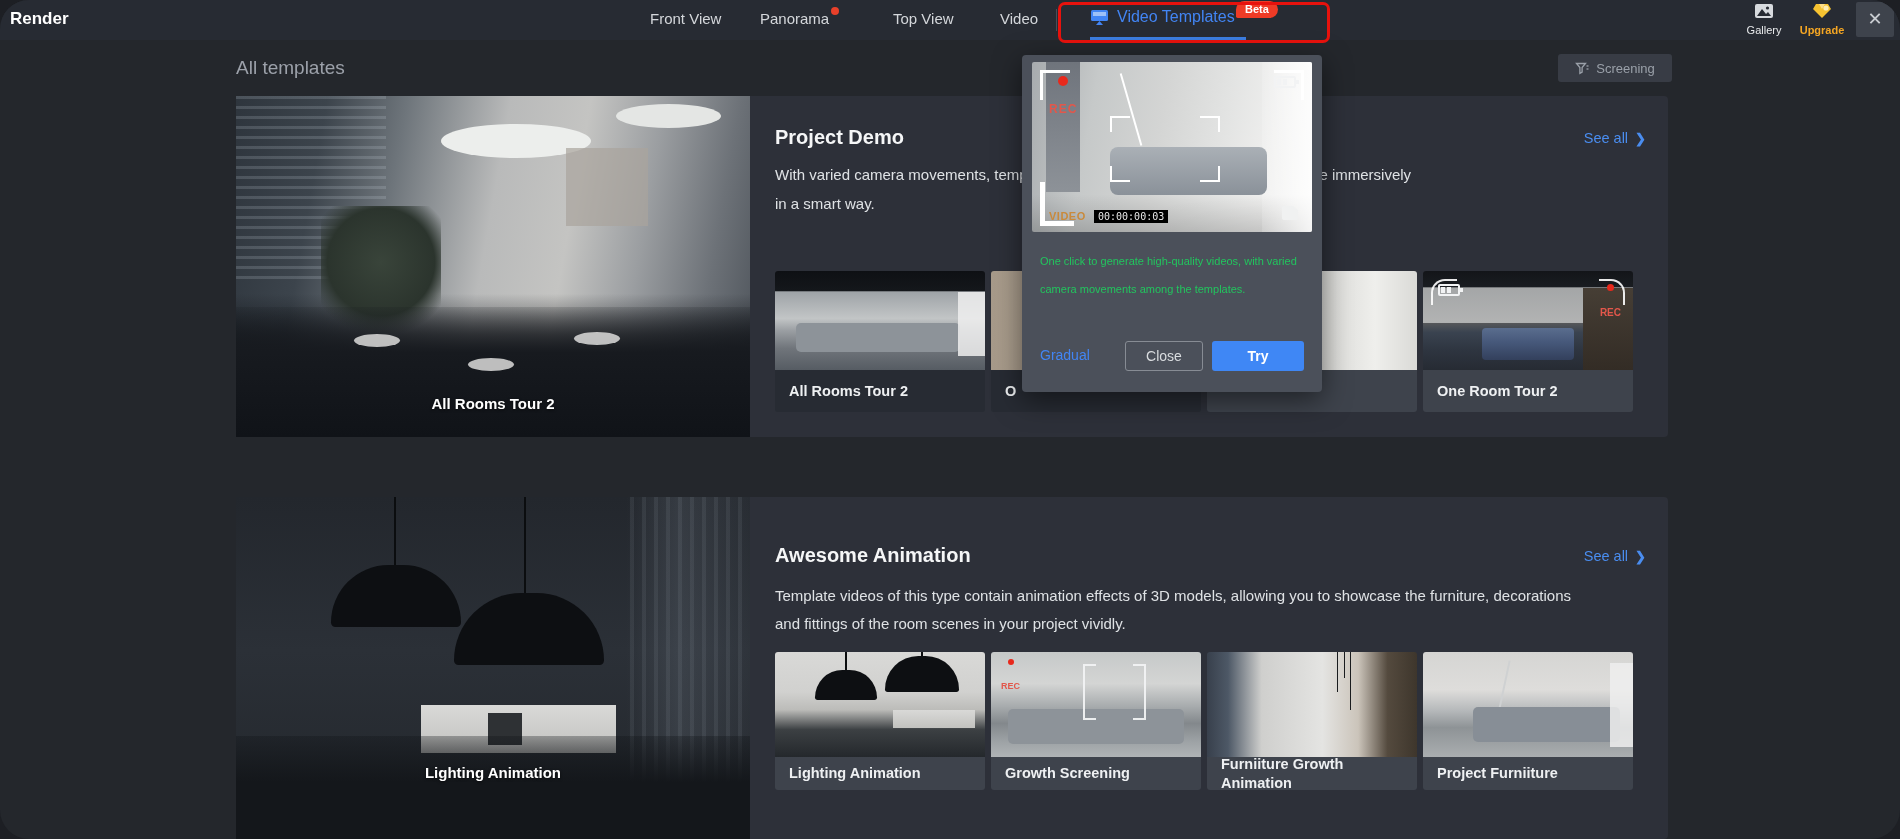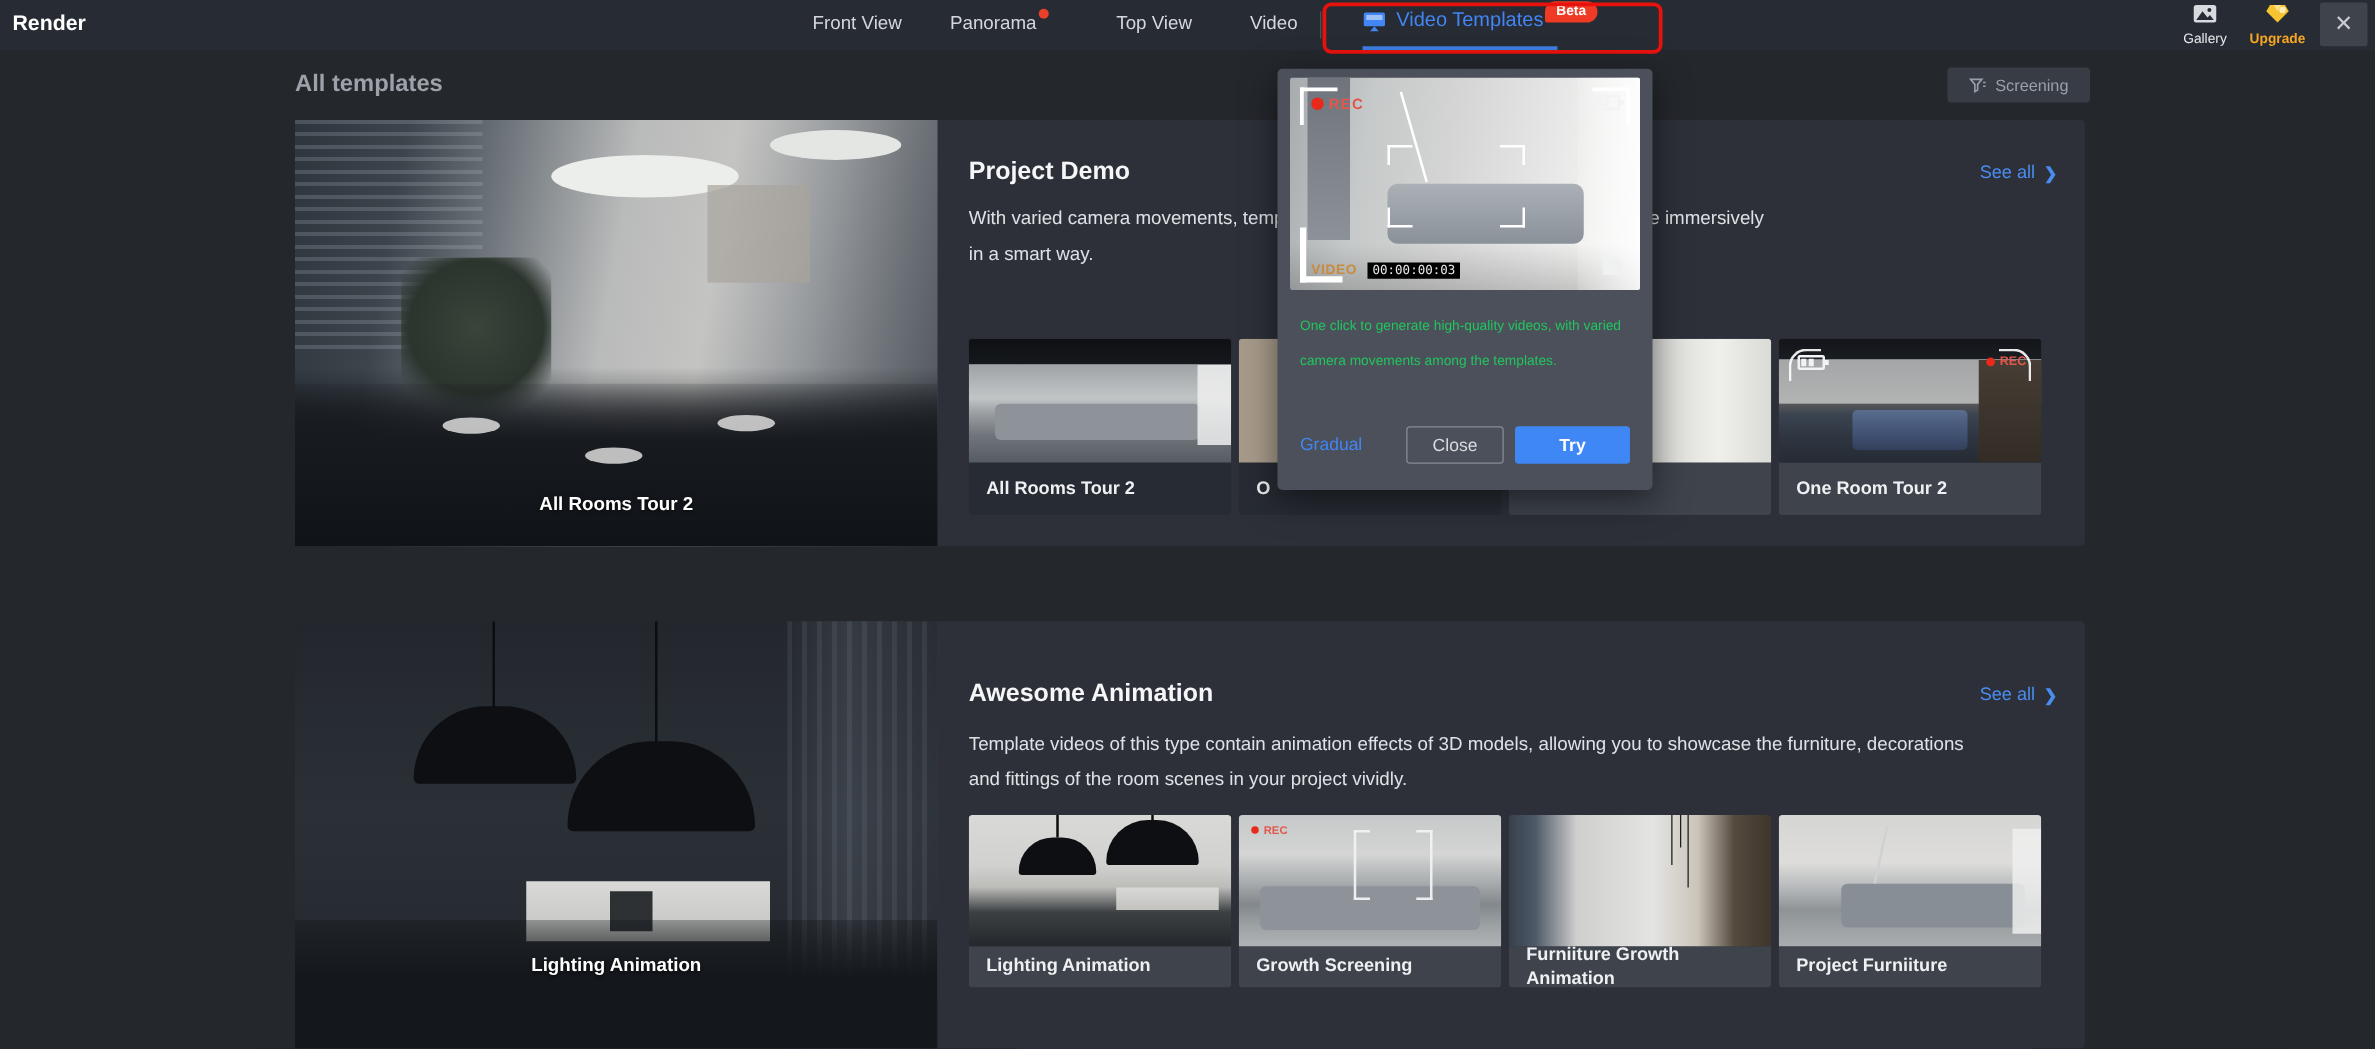--- a/index.html
+++ b/index.html
@@ -1,17 +1,17 @@
 <!DOCTYPE html>
 <html><head>
 <meta charset="utf-8">
 <style>
   html,body{margin:0;padding:0;background:#1d1f24;}
   *{box-sizing:border-box;font-family:"Liberation Sans",sans-serif;}
-  #root{position:relative;width:1900px;height:839px;background:#24272c;overflow:hidden;}
+  #root{position:relative;width:1900px;height:839px;background:#24272c;overflow:hidden;border-radius:29px;}
 
   
   .topbar{position:absolute;left:0;top:0;width:1900px;height:40px;background:#272b33;}
   .app-title{position:absolute;left:10px;top:9px;font-size:17px;font-weight:700;color:#ffffff;}
   .nav-item{position:absolute;top:10px;font-size:15px;color:#d4d7db;cursor:pointer;white-space:nowrap;}
   .nav-dot{position:absolute;right:-10px;top:-3px;width:8px;height:8px;border-radius:50%;background:#e8402a;}
   .nav-sep{position:absolute;left:1056px;top:9px;width:1px;height:22px;background:#4a4f59;}
   .tab-active{position:absolute;left:1090px;top:8px;display:flex;align-items:center;gap:8px;cursor:pointer;}
   .tab-active .tab-label{font-size:16px;color:#4285f4;}
   .tab-underline{position:absolute;left:1090px;top:37px;width:156px;height:3px;background:#3c7de0;}
@@ -19,21 +19,21 @@
     font-size:11px;font-weight:700;border-radius:10px 10px 10px 2px;}
   .red-box{position:absolute;left:1058px;top:2px;width:272px;height:41px;border:3px solid #e8120d;border-radius:7px;z-index:40;pointer-events:none;}
   .tb-action{position:absolute;top:3px;width:56px;text-align:center;cursor:pointer;}
   .tb-action .tb-label{display:block;font-size:11px;margin-top:1px;}
   .gallery-label{color:#e8eaec;}
   .upgrade-label{color:#f5a623;font-weight:700;}
   .close-btn{position:absolute;left:1856px;top:2px;width:38px;height:35px;background:#3e434c;border-radius:2px;
     color:#c9ccd1;font-size:18px;line-height:35px;text-align:center;cursor:pointer;}
 
   
-  .page-title{position:absolute;left:236px;top:57px;font-size:19px;font-weight:700;color:#9ca1aa;}
+  .page-title{position:absolute;left:236px;top:57px;font-size:19px;font-weight:400;color:#9ca1aa;}
   .screening-btn{position:absolute;left:1558px;top:54px;width:114px;height:28px;background:#383c45;border-radius:3px;
     display:flex;align-items:center;justify-content:center;gap:7px;color:#9aa0a9;font-size:13px;cursor:pointer;}
 
   
   .panel{position:absolute;left:236px;width:1432px;background:#2d3039;border-radius:4px;}
   #panel-1{top:96px;height:341px;}
   #panel-2{top:497px;height:342px;}
   .feature{position:absolute;left:0;top:0;width:514px;overflow:hidden;cursor:pointer;}
   .feature-caption{position:absolute;left:0;width:100%;text-align:center;font-size:15px;font-weight:700;color:#ffffff;
     text-shadow:0 1px 3px rgba(0,0,0,.6);}
@@ -93,21 +93,21 @@
   .scene-kitchen-light{background:linear-gradient(180deg,#d9d9d7 0%,#d1d1cf 38%,#bcbcb9 55%,#3c4043 74%,#24282c 100%);}
   .scene-sofa-b{background:linear-gradient(180deg,#c6c9c9 0%,#d4d5d4 30%,#a7abad 52%,#83888c 68%,#9da2a5 85%,#b0b4b6 100%);}
   .scene-room-c{background:linear-gradient(90deg,#38404c 0%,#4d5866 10%,#cfcfcd 26%,#e4e4e2 55%,#cbc4ba 72%,#544a3e 86%,#3e362c 100%);}
   .scene-sofa-d{background:linear-gradient(180deg,#d5d5d3 0%,#dedddb 36%,#b5b8ba 56%,#8e9396 72%,#aaaeb0 100%);}
   .sofa{position:absolute;border-radius:5px;background:#8d9399;}
   .curtain{position:absolute;background:rgba(238,239,238,.85);}
   .wire{position:absolute;width:1px;background:#1a1c1e;top:0;}
   .pole{position:absolute;width:2px;background:#cfd1d2;}
 
   
-  .rec-chip{position:absolute;display:flex;align-items:center;gap:4px;font-weight:700;color:#e2574b;}
+  .rec-chip{position:absolute;display:flex;align-items:center;gap:16px;font-weight:700;color:#e2574b;flex-direction:column;}
   .rec-dot{border-radius:50%;background:#e8291c;}
   .battery{position:absolute;width:22px;height:12px;border:2px solid #f2f3f4;border-radius:2px;}
   .battery::after{content:"";position:absolute;right:-5px;top:2px;width:3px;height:4px;background:#f2f3f4;}
   .battery::before{content:"";position:absolute;left:1px;top:1px;bottom:1px;width:4px;background:#f2f3f4;box-shadow:6px 0 0 #f2f3f4;}
   .bracket{position:absolute;width:13px;height:56px;opacity:.95;}
   .bracket.l{border-left:2px solid #f2f3f4;border-top:2px solid #f2f3f4;border-bottom:2px solid #f2f3f4;}
   .bracket.r{border-right:2px solid #f2f3f4;border-top:2px solid #f2f3f4;border-bottom:2px solid #f2f3f4;}
 
   
   .popup{position:absolute;left:1022px;top:55px;width:300px;height:337px;background:#4b505a;border-radius:4px;

